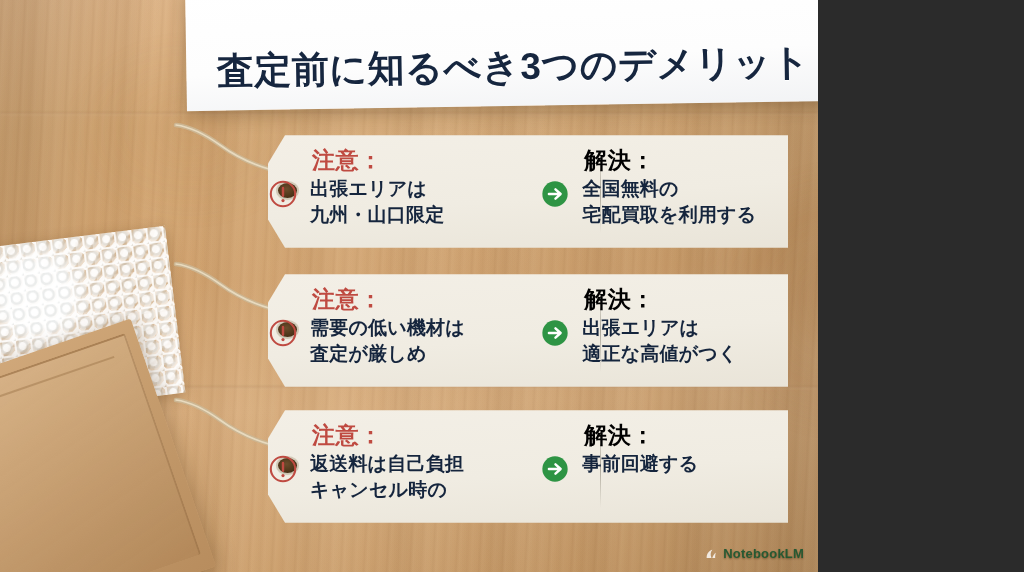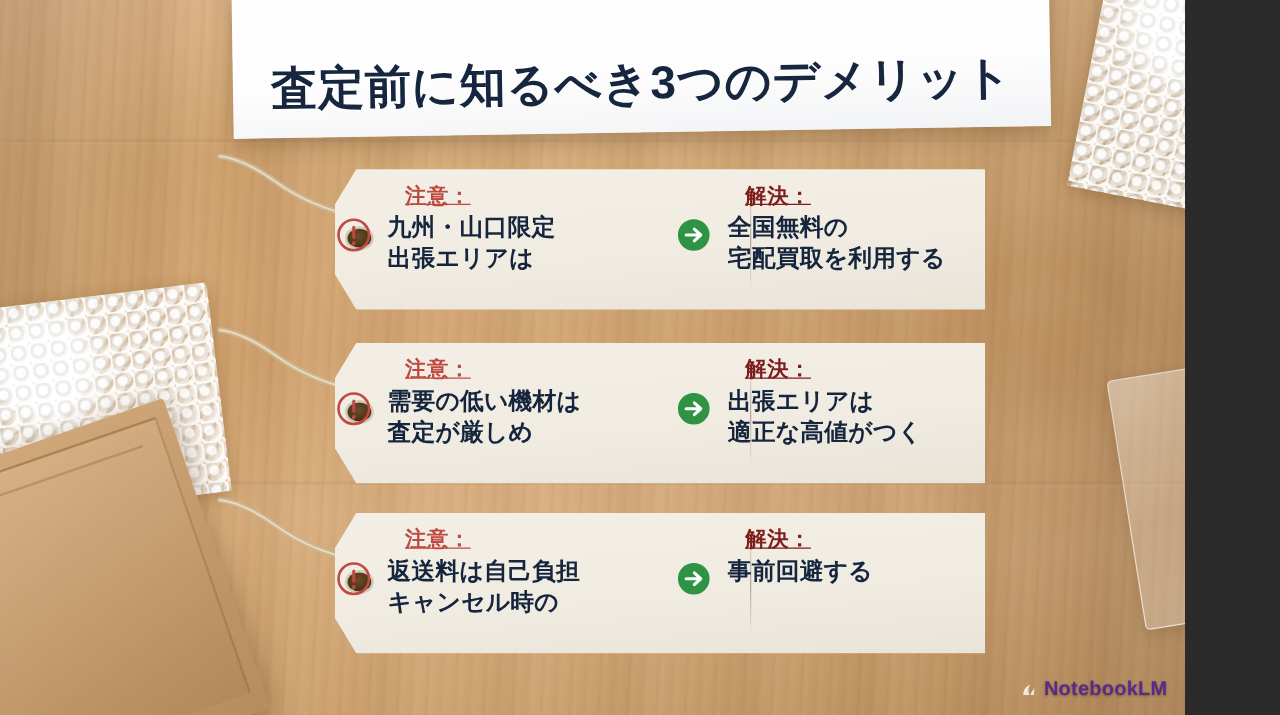--- a/index.html
+++ b/index.html
@@ -2,21 +2,21 @@
 <html lang="ja"><head>
 <meta charset="utf-8">
 <style>
   html, body {
     margin: 0;
     padding: 0;
     background: #2b2b2b;
   }
   #stage {
     position: relative;
-    width: 948px;
+    width: 818px;
     height: 572px;
     overflow: hidden;
     font-family: "Liberation Sans", "DejaVu Sans", sans-serif;
     background: #c9a06a;
   }
 
   
   .wood {
     position: absolute;
     inset: 0;
@@ -219,29 +219,28 @@
     width: 1px; height: 82px;
     background: linear-gradient(180deg, rgba(160,155,140,0.0), rgba(150,145,130,0.75), rgba(160,155,140,0.0));
   }
 
   .col-body {
     position: absolute;
     left: 0; top: 14px;
     width: 100%;
   }
   .kicker {
-    font-size: 17px;
+    font-size: 23px;
     font-weight: 700;
     letter-spacing: 0.5px;
-    margin-left: 56px;
+    margin-left: 44px;
     line-height: 1.15;
-    text-decoration: underline;
   }
   .kicker.warn { color: #bf4a41; }
-  .kicker.fix  { color: #7f1d1d; }
+  .kicker.fix  { color: #000000; }
 
   .lines-wrap {
     display: flex;
     align-items: flex-start;
     margin-top: 3px;
   }
   .badge {
     flex: 0 0 auto;
     width: 30px; height: 30px;
     margin-top: 3px;
@@ -260,23 +259,23 @@
   
   #watermark {
     position: absolute;
     right: 14px; bottom: 11px;
     display: flex;
     align-items: center;
     gap: 5px;
     opacity: 0.88;
   }
   #watermark .wm-text {
-    font-size: 16px;
+    font-size: 13px;
     font-weight: 700;
-    color: #4c1d95;
+    color: #14532d;
     text-shadow: 0 1px 2px rgba(60,35,10,0.55);
     letter-spacing: 0.2px;
   }
 </style>
 </head>
 <body>
 
 <div id="stage">
 
   <div class="wood"></div>
@@ -312,22 +311,22 @@
       <div class="col col-warn">
         <div class="col-body">
           <div class="kicker warn">注意：</div>
           <div class="lines-wrap">
             <svg class="badge" viewBox="0 0 32 32">
               <circle cx="16" cy="16" r="13" fill="none" stroke="#bf4a41" stroke-width="2.2"></circle>
               <rect x="14.7" y="8.2" width="2.6" height="11" rx="1.3" fill="#bf4a41"></rect>
               <circle cx="16" cy="23" r="1.7" fill="#bf4a41"></circle>
             </svg>
             <div class="lines">
+              <div>出張エリアは</div>
               <div>九州・山口限定</div>
-              <div>出張エリアは</div>
             </div>
           </div>
         </div>
       </div>
       <div class="divider"></div>
       <div class="col col-fix">
         <div class="col-body">
           <div class="kicker fix">解決：</div>
           <div class="lines-wrap">
             <svg class="badge" viewBox="0 0 32 32">

